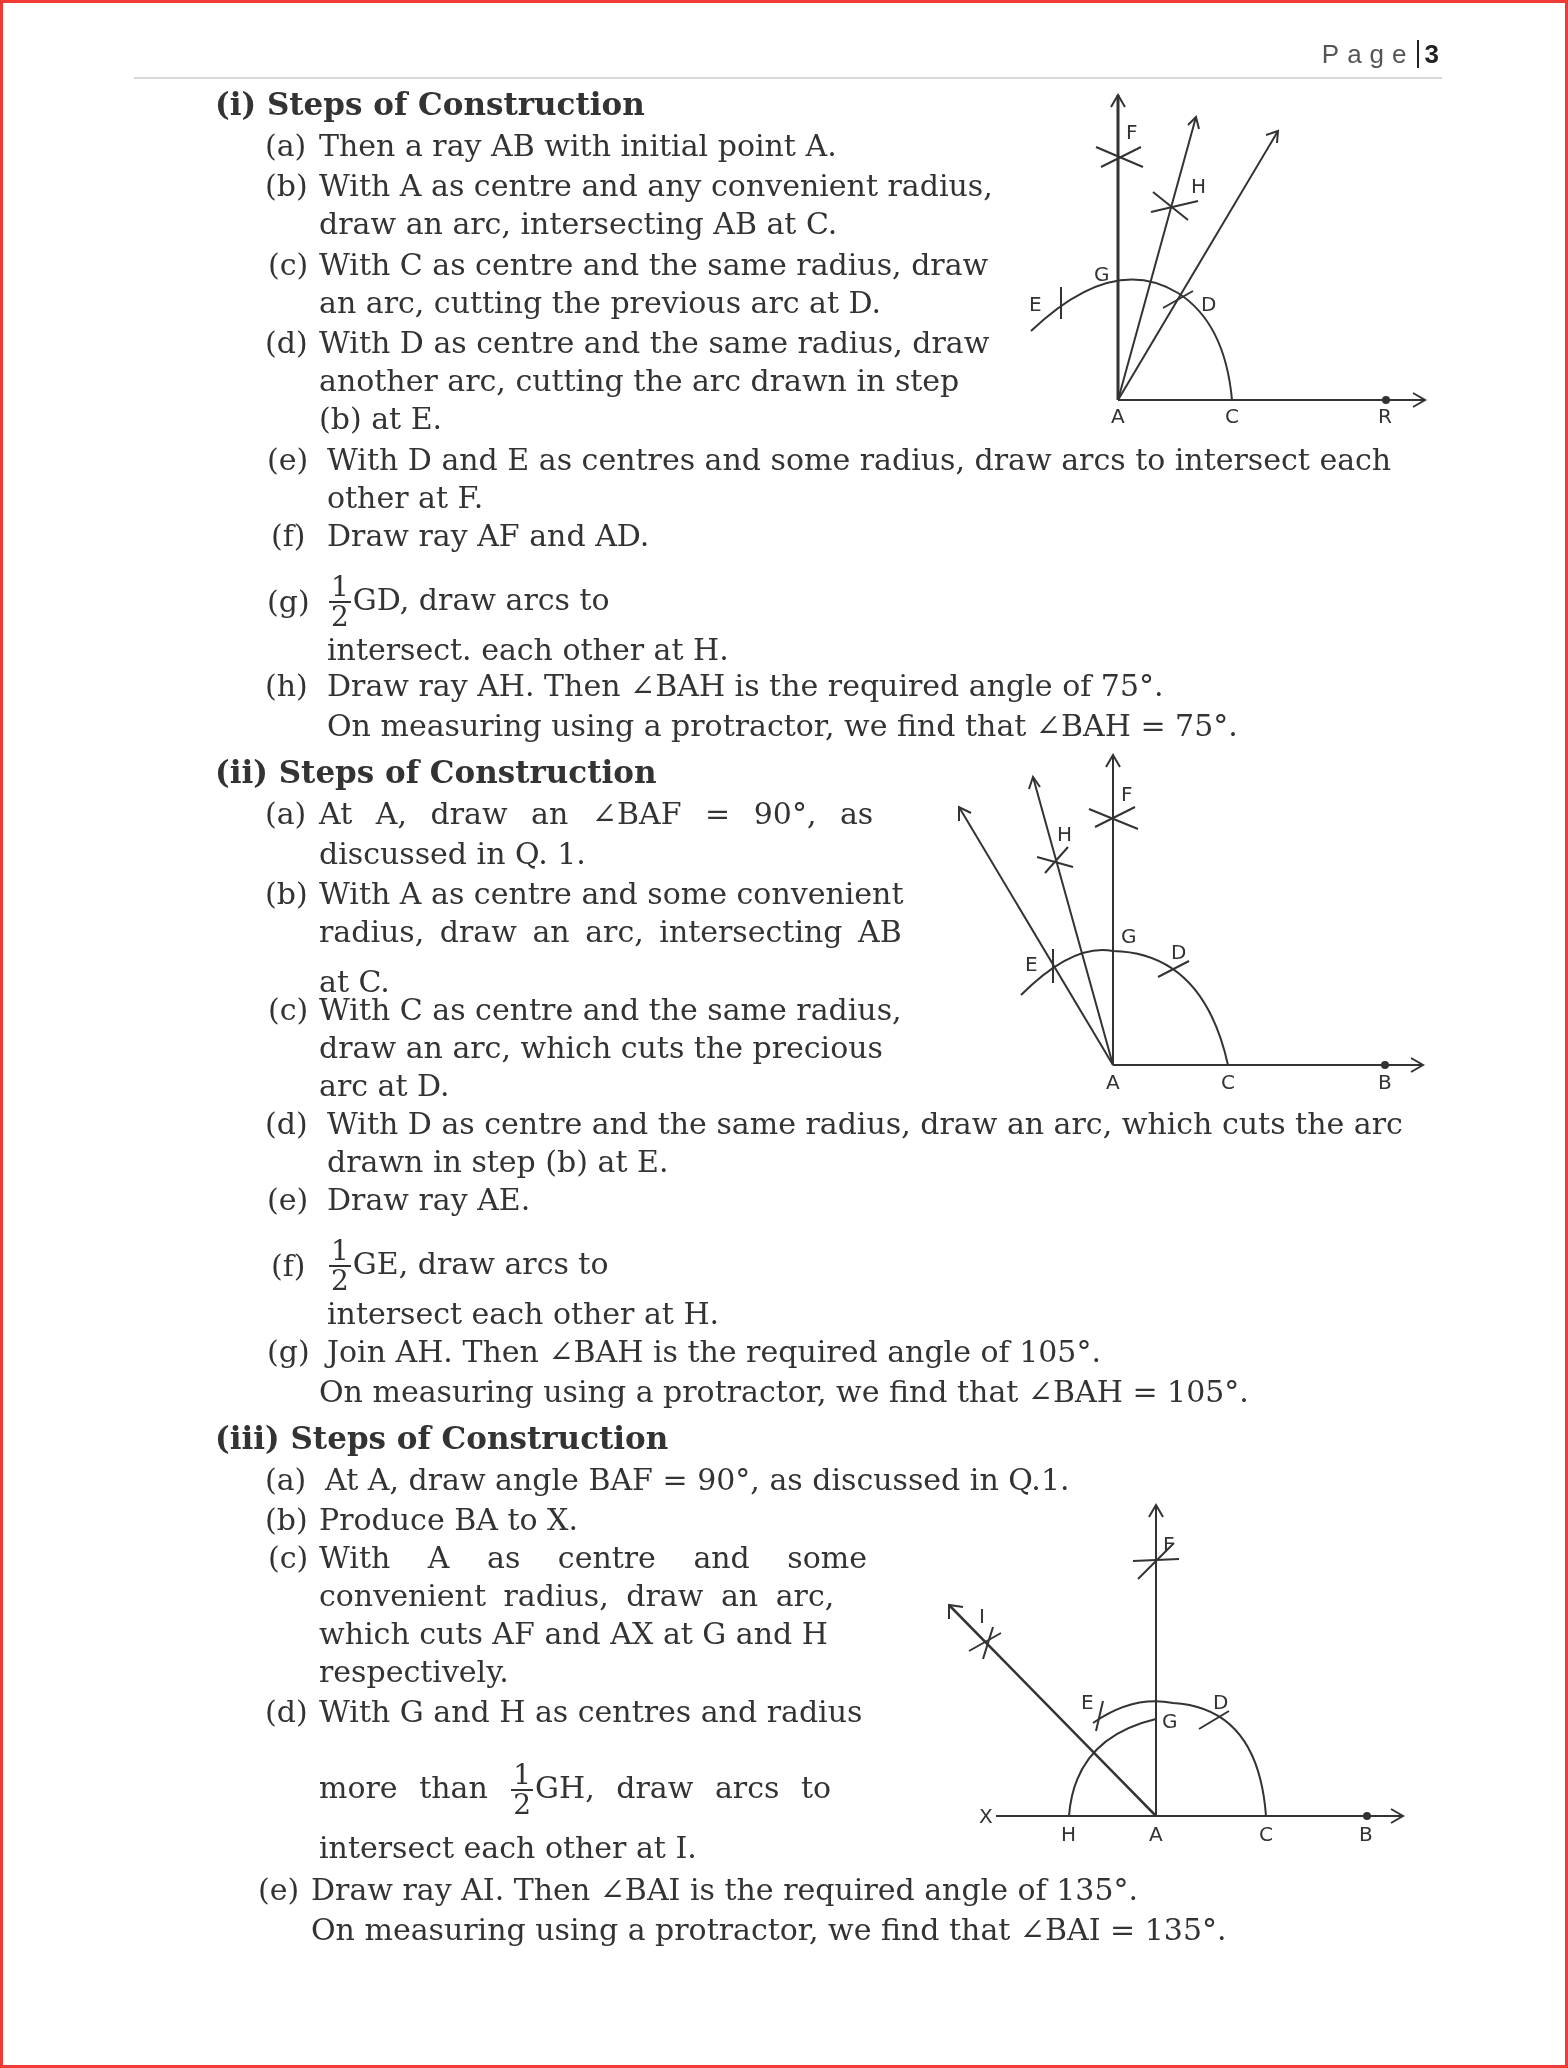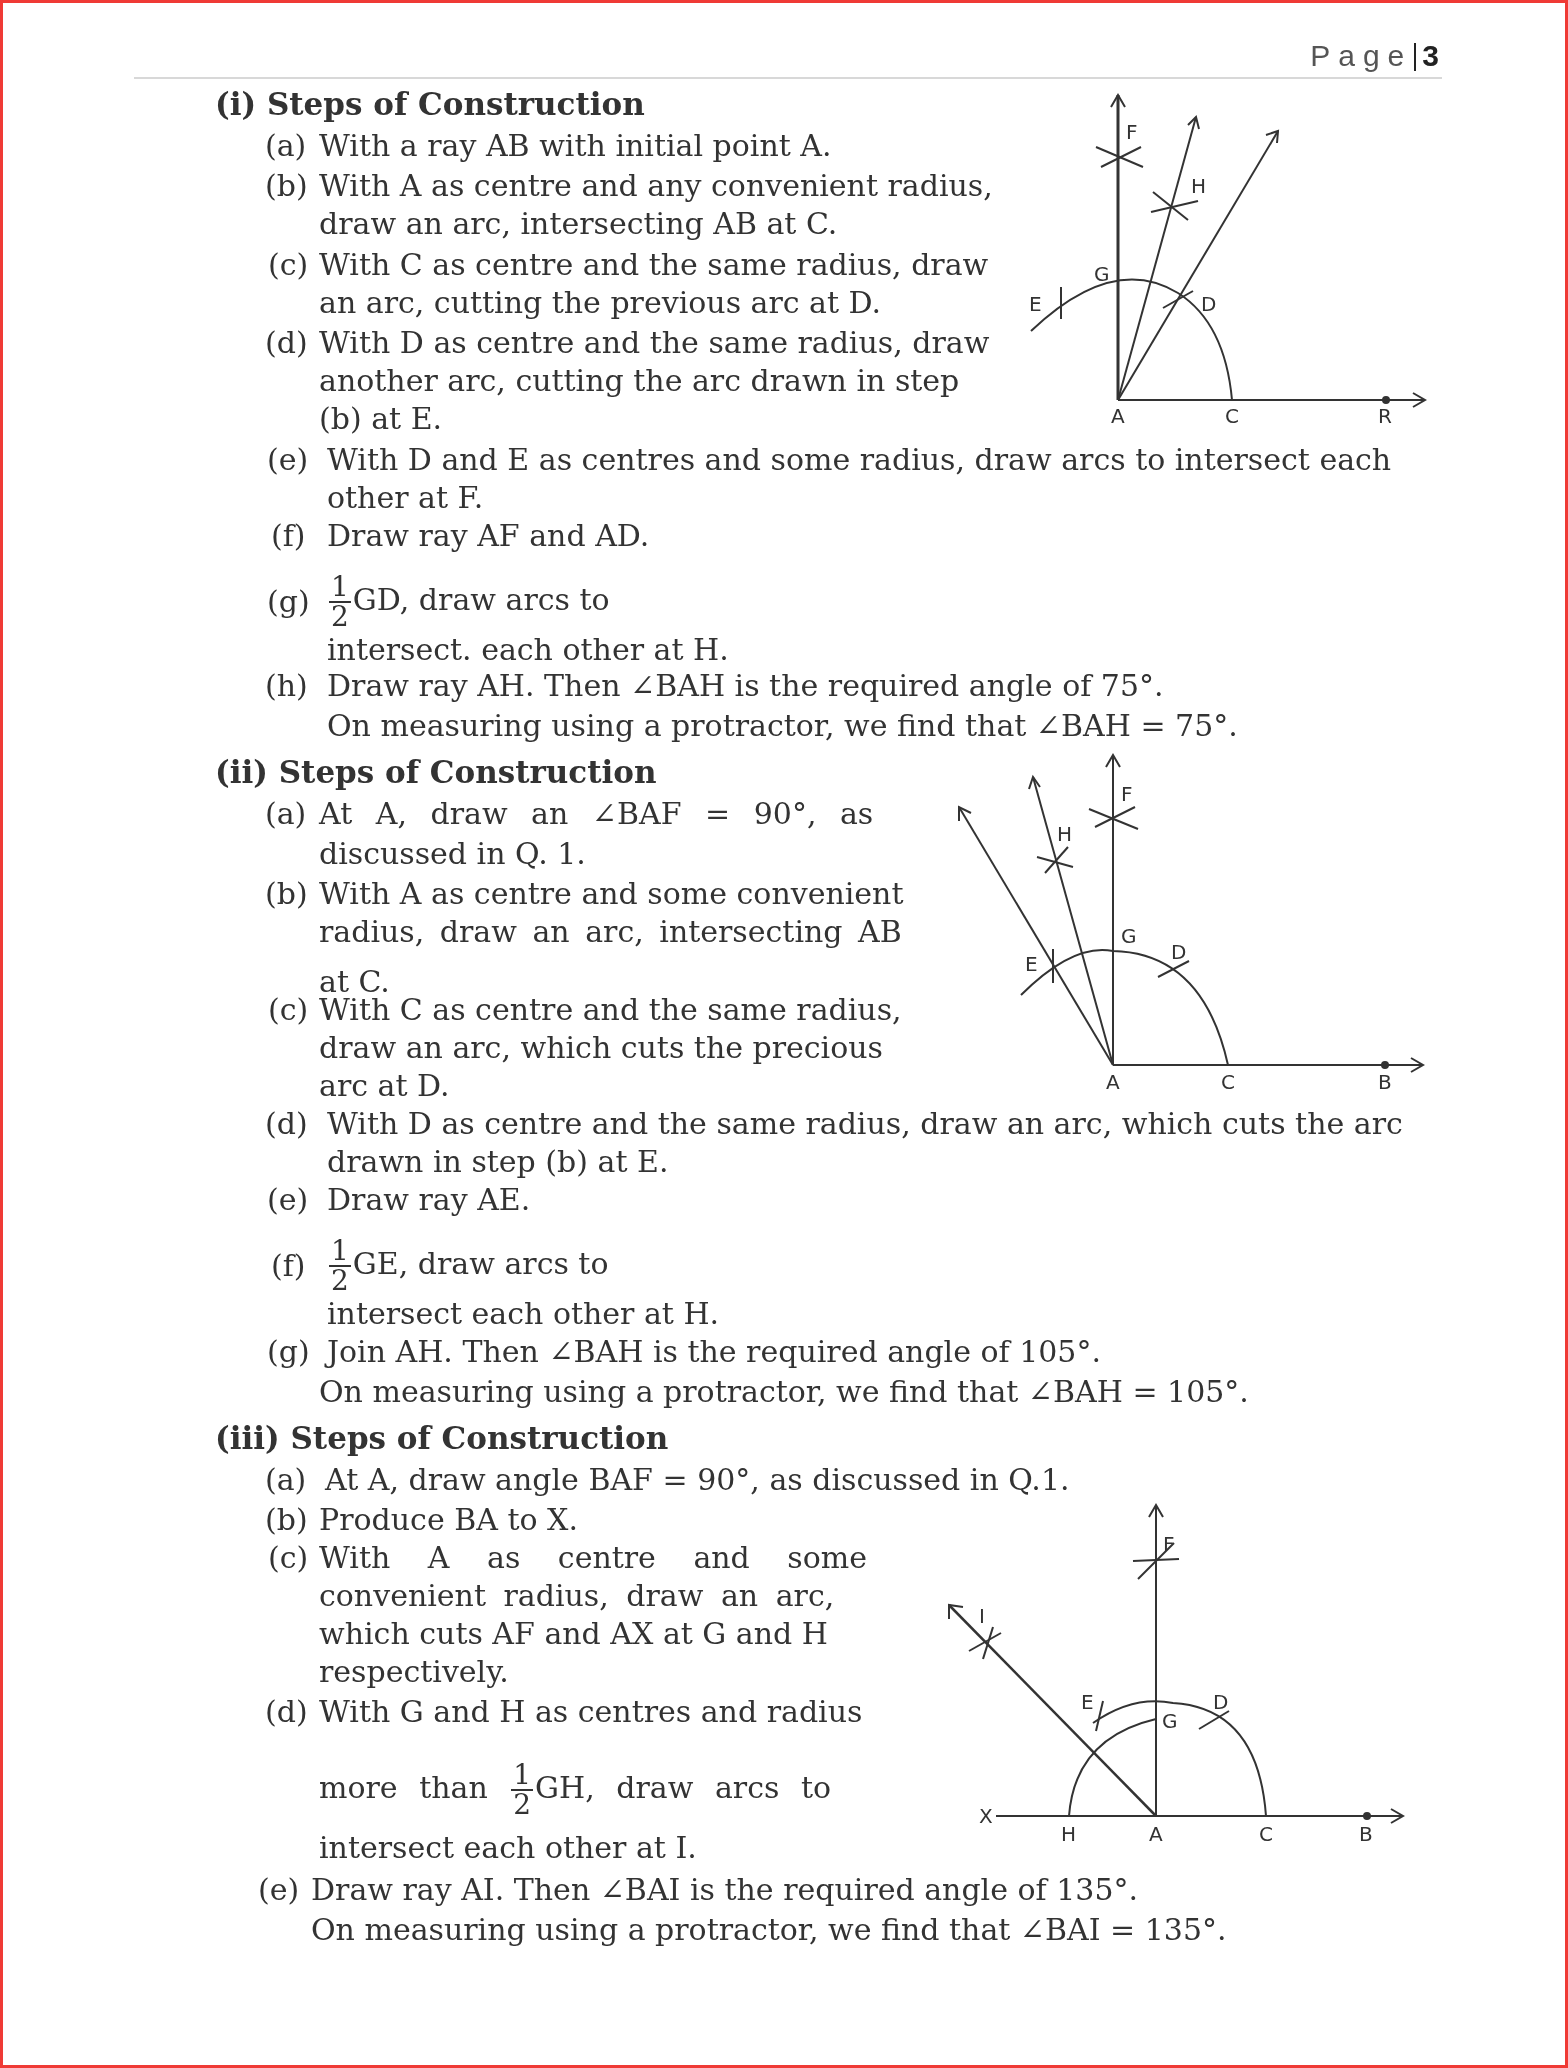--- a/index.html
+++ b/index.html
@@ -1,19 +1,19 @@
 <!DOCTYPE html>
 <html><head>
 <meta charset="utf-8">
 <style>
   html,body{margin:0;padding:0;background:#fff;}
   body{width:1568px;height:2068px;position:relative;overflow:hidden;}
   .page{position:absolute;left:0;top:0;width:1562px;height:2062px;border:3px solid #ef3a35;background:#fff;}
   .hdr{position:absolute;left:131px;top:74px;width:1308px;height:0;border-top:2px solid #d8d8d8;}
-  .pgnum{position:absolute;right:126px;top:36px;font-family:"Liberation Sans",sans-serif;font-size:30px;color:#555;letter-spacing:8px;}
+  .pgnum{position:absolute;right:126px;top:36px;font-family:"Liberation Sans",sans-serif;font-size:26px;color:#555;letter-spacing:8px;}
   .pgnum .sep{display:inline-block;border-left:2px solid #222;height:28px;vertical-align:-5px;margin:0 6px 0 2px;}
   .pgnum b{color:#222;letter-spacing:0;font-weight:bold;}
   .doc{font-family:"DejaVu Serif","Liberation Serif",serif;color:#333;font-size:30px;}
   .t{position:absolute;white-space:nowrap;line-height:38px;}
   .h{font-weight:bold;font-size:31px;}
   .j{display:flex;justify-content:space-between;}
   .frac{display:inline-flex;flex-direction:column;align-items:center;vertical-align:middle;font-size:28px;line-height:28px;margin:0 2px;}
   .frac .n{border-bottom:2px solid #333;padding:0 2px;}
   svg{position:absolute;}
   svg text{font-family:"DejaVu Sans","Liberation Sans",sans-serif;font-size:20px;fill:#333;}
@@ -23,21 +23,21 @@
 
 <div class="page">
   <div class="hdr"></div>
   <div class="pgnum"><span>Page</span><span class="sep"></span><b>3</b></div>
 
   <div class="doc">
 
     <div class="t h" style="left:212px;top:82px;">(i) Steps of Construction</div>
 
     <div class="t" style="left:262px;top:124px;">(a)</div>
-    <div class="t" style="left:316px;top:124px;">With a ray AB with initial point A.</div>
+    <div class="t" style="left:316px;top:124px;">Then a ray AB with initial point A.</div>
 
     <div class="t" style="left:262px;top:164px;">(b)</div>
     <div class="t j" style="left:316px;top:164px;width:663px;">With A as centre and any convenient radius,</div>
     <div class="t" style="left:316px;top:202px;">draw an arc, intersecting AB at C.</div>
 
     <div class="t" style="left:265px;top:243px;">(c)</div>
     <div class="t" style="left:316px;top:243px;">With C as centre and the same radius, draw</div>
     <div class="t" style="left:316px;top:281px;">an arc, cutting the previous arc at D.</div>
 
     <div class="t" style="left:262px;top:321px;">(d)</div>

